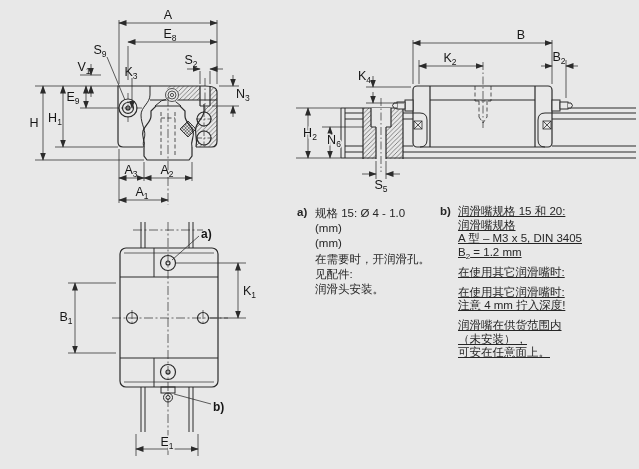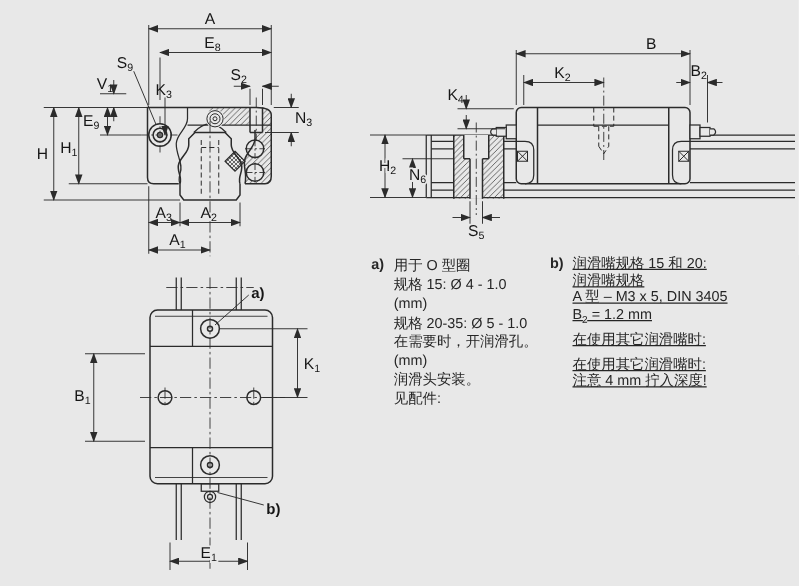--- a/index.html
+++ b/index.html
@@ -287,43 +287,46 @@
       <text x="66" y="321" text-anchor="middle"><tspan>B</tspan><tspan class="sub" dy="2.5">1</tspan></text>
       <text class="halo" x="167" y="446" text-anchor="middle"><tspan>E</tspan><tspan class="sub" dy="2.5">1</tspan></text>
     </g>
   </g>
 </svg>
 
 
 <div class="note" id="note-a" style="left:297px;top:206px;width:134px">
   <span class="marker">a)</span>
   <div class="body">
-    <div>用于 O 型圈</div>
     <div>规格 15: Ø 4 - 1.0 (mm)</div>
-    <div>规格 20-35: Ø 5 - 1.0</div>
+    <div>(mm)</div>
     <div>在需要时，开润滑孔。</div>
-    <div>(mm)</div>
+    <div>见配件:</div>
     <div>润滑头安装。</div>
-    <div>见配件:</div>
   </div>
 </div>
 
 
 <div class="note" id="note-b" style="left:440px;top:205px;width:196px">
   <span class="marker">b)</span>
   <div class="body">
     <p>
       <span>润滑嘴规格 15 和 20:</span><br>
       <span>润滑嘴规格</span><br>
       <span>A 型 – M3 x 5, DIN 3405</span><br>
       <span>B</span><sub>2</sub><span> = 1.2 mm</span>
     </p>
     <p>
       <span>在使用其它润滑嘴时:</span><br>
     </p>
     <p>
       <span>在使用其它润滑嘴时:</span><br>
       <span>注意 4 mm 拧入深度!</span>
     </p>
+    <p>
+      <span>润滑嘴在供货范围内</span><br>
+      <span>（未安装），</span><br>
+      <span>可安在任意面上。</span>
+    </p>
   </div>
 </div>
 
 </div>
 
 </body></html>

